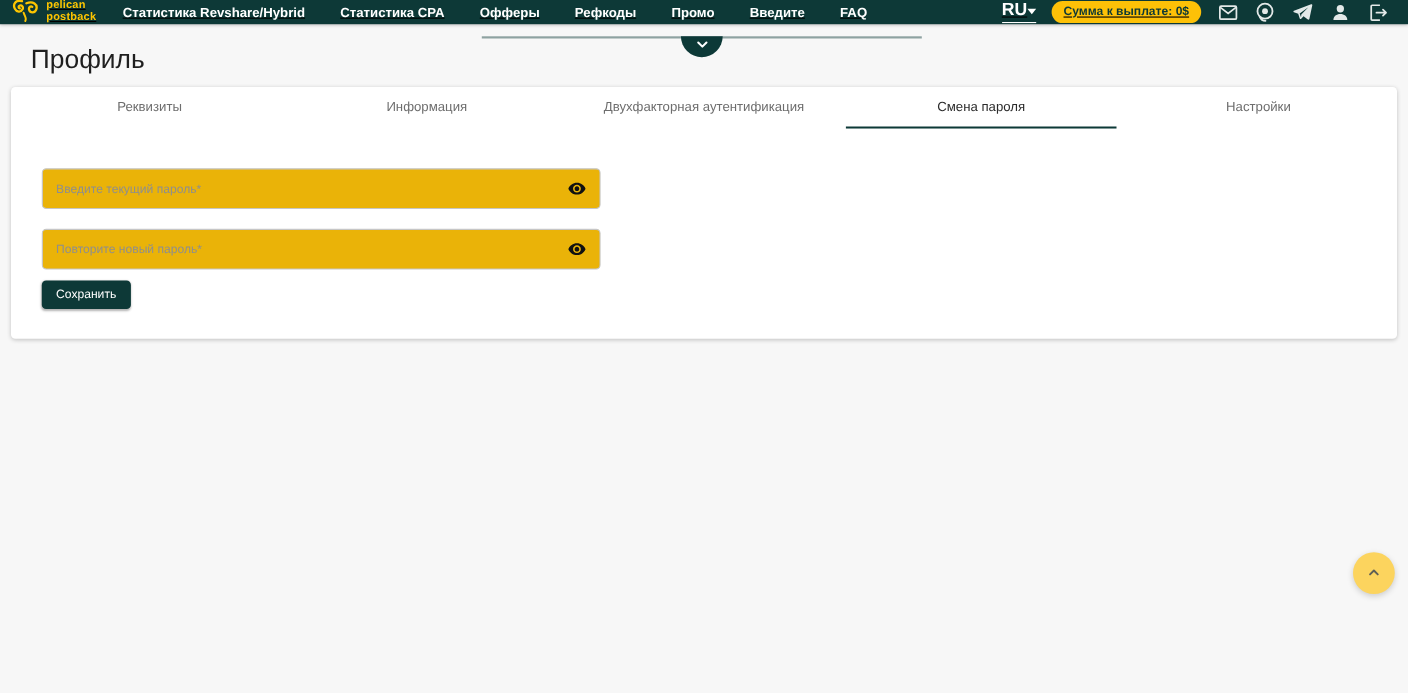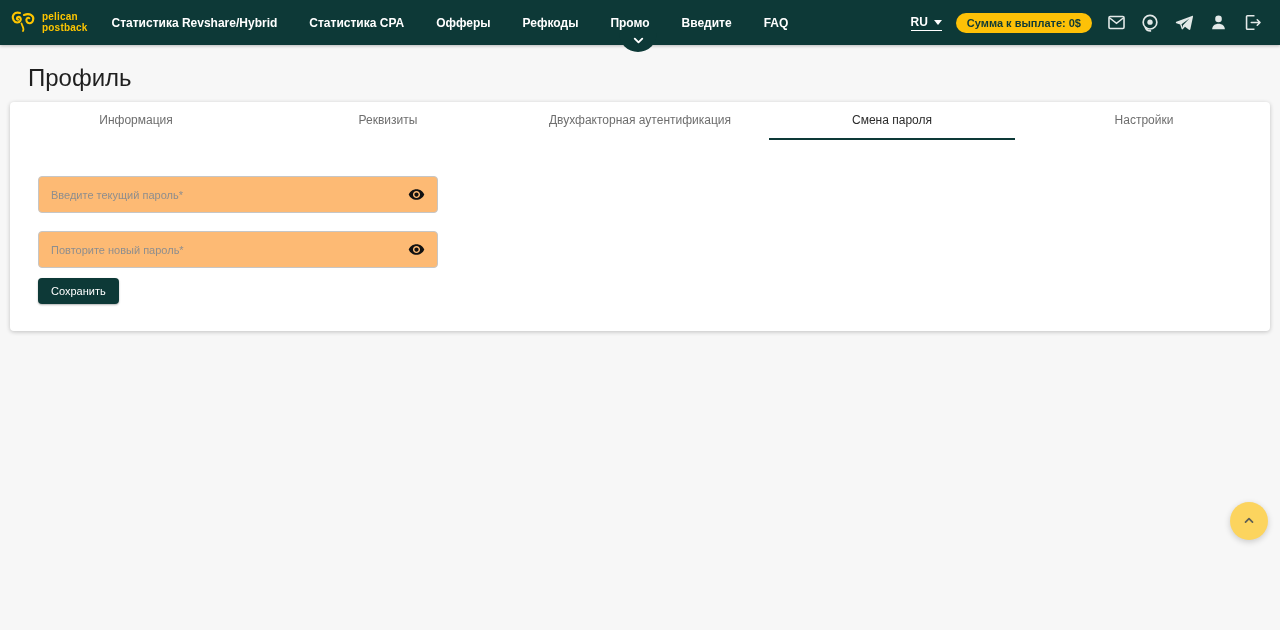--- a/index.html
+++ b/index.html
@@ -7,34 +7,35 @@
   body {
     font-family: "Liberation Sans", sans-serif;
     background:#f7f7f7;
     position:relative;
     overflow:hidden;
   }
 
   
   .topbar {
     position:relative;
-    height:45px;
+    height:22px;
     background:#0d3937;
     display:flex;
     align-items:center;
     padding:0 18px 0 10px;
     box-shadow:0 1px 3px rgba(0,0,0,.25);
     z-index:5;
+    text-decoration:underline;
   }
   .brand { display:flex; align-items:center; gap:5px; cursor:pointer; }
   .brand-text { color:#fdc500; font-size:10px; font-weight:bold; line-height:1.08; letter-spacing:.2px; }
   .nav-items { display:flex; margin-left:24px; gap:32px; }
   .nav-item { color:#ffffff; font-size:12px; font-weight:600; cursor:pointer; white-space:nowrap; }
   .topbar-right { margin-left:auto; display:flex; align-items:center; gap:14px; }
-  .lang { display:flex; align-items:center; gap:6px; color:#fff; font-size:12px; font-weight:600;
+  .lang { display:flex; align-items:center; gap:0; color:#fff; font-size:16px; font-weight:600;
           border-bottom:1px solid #fff; padding-bottom:1px; cursor:pointer; }
   .lang-caret { width:0; height:0; border-left:4px solid transparent; border-right:4px solid transparent;
                 border-top:5px solid #fff; margin-top:1px; }
   .payout-pill {
     background:#fdc107; color:#0d3937; font-size:11px; font-weight:bold;
     border-radius:12px; padding:4px 11px; white-space:nowrap; cursor:pointer;
   }
   .bar-icon { width:20px; height:20px; display:flex; align-items:center; justify-content:center; cursor:pointer; }
   .bar-icon svg { display:block; }
 
@@ -67,25 +68,25 @@
     cursor:pointer; position:relative; white-space:nowrap; overflow:hidden;
   }
   .tab.active { color:#2b2b2b; }
   .tab.active::after {
     content:""; position:absolute; left:3px; right:3px; bottom:0;
     height:2px; background:#0d3937;
   }
 
   .form-area { margin-top:36px; padding-left:28px; }
   .field {
-    width:400px; height:37px;
+    width:508px; height:37px;
     border:1px solid #c6c6c6; border-radius:4px;
     display:flex; align-items:center;
     padding:0 12px; margin-bottom:18px;
-    background:#fdba74;
+    background:#eab308;
   }
   .field input {
     flex:1; border:none; outline:none; font-size:11px;
     font-family:"Liberation Sans", sans-serif; color:#333; background:transparent;
   }
   .field input::placeholder { color:#8e8e8e; opacity:1; }
   .eye-btn { width:18px; height:18px; display:flex; align-items:center; justify-content:center;
              cursor:pointer; background:none; border:none; padding:0; }
 
   .save-btn {
@@ -184,22 +185,22 @@
     <path d="M6 9 L12 15 L18 9"></path>
   </svg>
 </div>
 
 <div class="page-header">
   <h1 class="page-title">Профиль</h1>
 </div>
 
 <main class="card">
   <div class="tabs">
+    <div class="tab">Реквизиты</div>
     <div class="tab">Информация</div>
-    <div class="tab">Реквизиты</div>
     <div class="tab">Двухфакторная аутентификация</div>
     <div class="tab active">Смена пароля</div>
     <div class="tab">Настройки</div>
   </div>
 
   <div class="form-area">
     <div class="field">
       <input type="password" placeholder="Введите текущий пароль*" style="">
       <button class="eye-btn">
         <svg width="17" height="17" viewBox="0 0 24 24" fill="#111">

